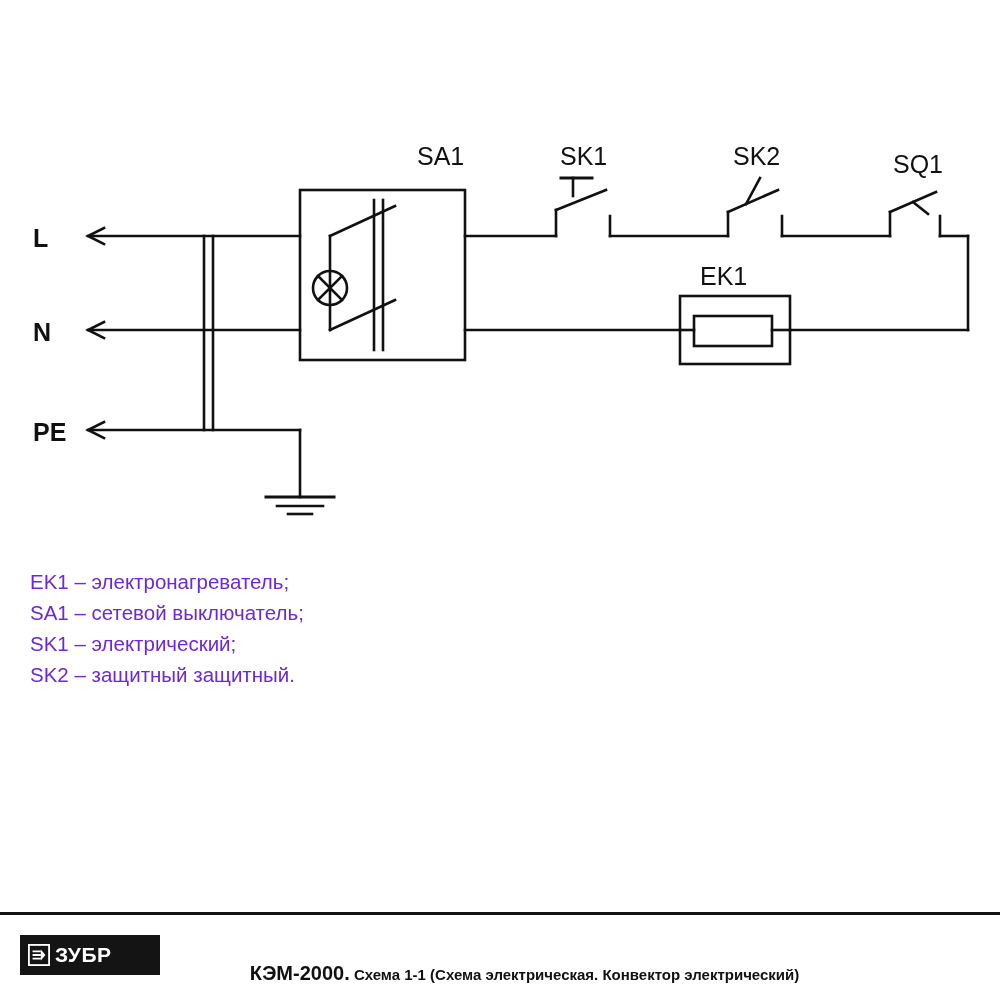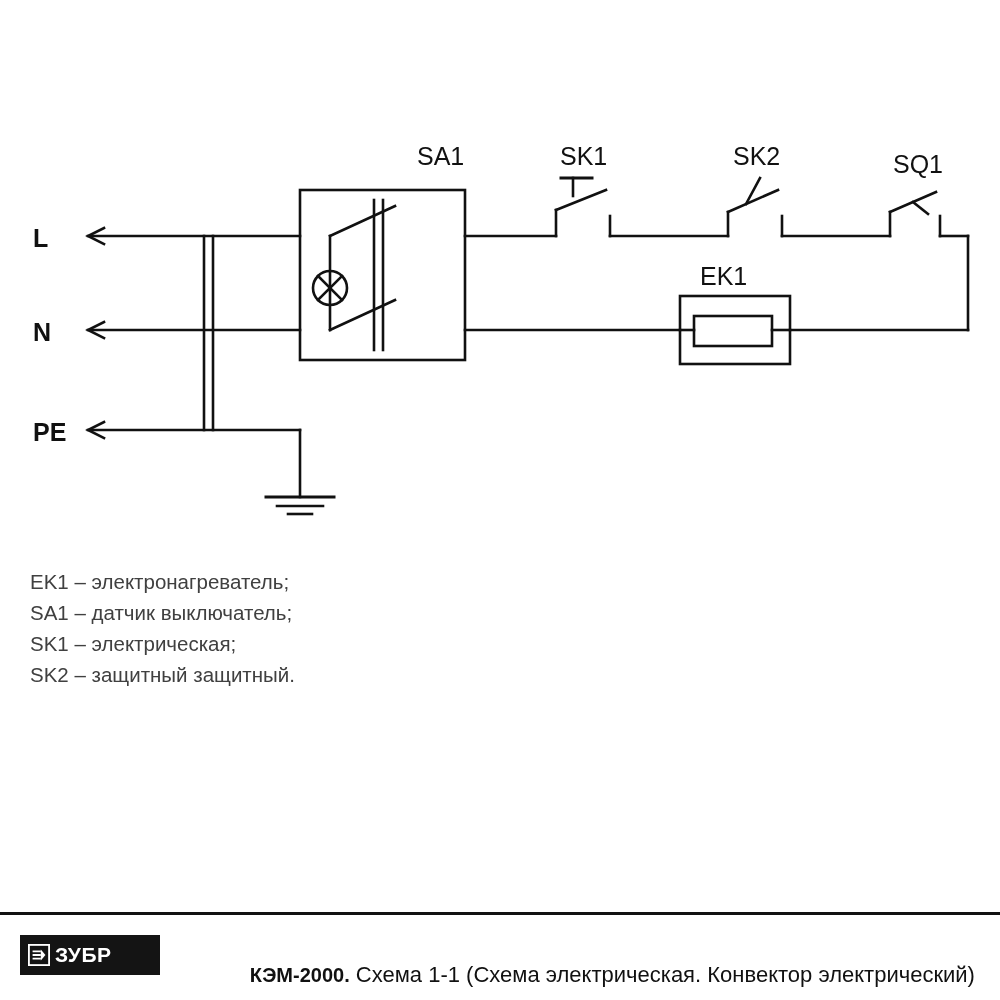--- a/index.html
+++ b/index.html
@@ -29,21 +29,21 @@
   }
   .legend {
     position: absolute;
     left: 30px;
     top: 566px;
     width: 600px;
   }
   .legend-line {
     font-size: 20.5px;
     line-height: 31px;
-    color: #404040;
+    color: #6d28d9;
     white-space: pre;
   }
   .footer-rule {
     position: absolute;
     left: 0;
     top: 912px;
     width: 1000px;
     height: 3px;
     background: #111111;
   }
@@ -86,21 +86,22 @@
     font-size: 19px;
     color: #111111;
     white-space: pre;
   }
   .footer-caption .model {
     font-weight: bold;
     font-size: 20px;
     margin-left: 28px;
   }
   .footer-caption .desc {
-    font-size: 22px;
+    font-size: 15px;
+    font-weight: bold;
   }
   svg text {
     font-family: "Liberation Sans", sans-serif;
     fill: #111111;
   }
 </style>
 </head>
 <body>
 
 <div id="page">
@@ -174,22 +175,22 @@
       <text x="417" y="165" font-size="25">SA1</text>
       <text x="560" y="165" font-size="25">SK1</text>
       <text x="733" y="165" font-size="25">SK2</text>
       <text x="893" y="173" font-size="25">SQ1</text>
       <text x="700" y="285" font-size="25">EK1</text>
     </g>
   </svg>
 
   <div class="legend">
     <div class="legend-line">EK1 – электронагреватель;</div>
-    <div class="legend-line">SA1 – датчик выключатель;</div>
-    <div class="legend-line">SK1 – электрическая;</div>
+    <div class="legend-line">SA1 – сетевой выключатель;</div>
+    <div class="legend-line">SK1 – электрический;</div>
     <div class="legend-line">SK2 – защитный защитный.</div>
   </div>
 
   <div class="footer-rule"></div>
 
   <div class="footer">
     <div class="logo">
       <svg class="logo-arrow" viewBox="0 0 24 24">
         <rect x="1" y="1" width="22" height="22" fill="none" stroke="#ffffff" stroke-width="2"></rect>
         <path d="M5 8 h9 M5 12 h9 M5 16 h9" stroke="#ffffff" stroke-width="2" fill="none"></path>

